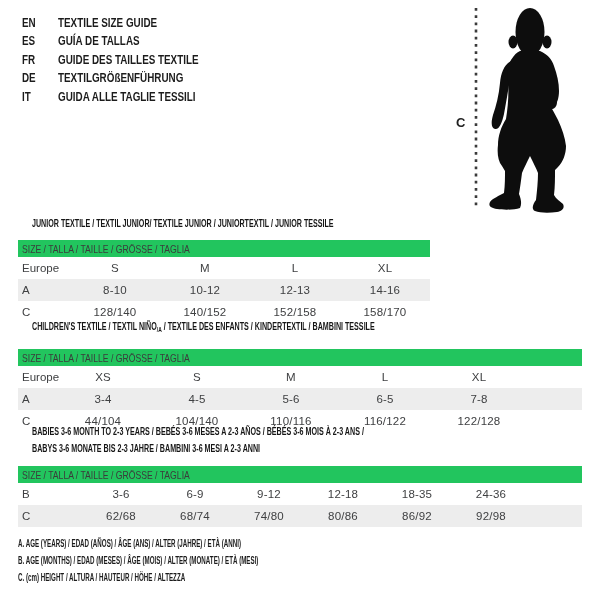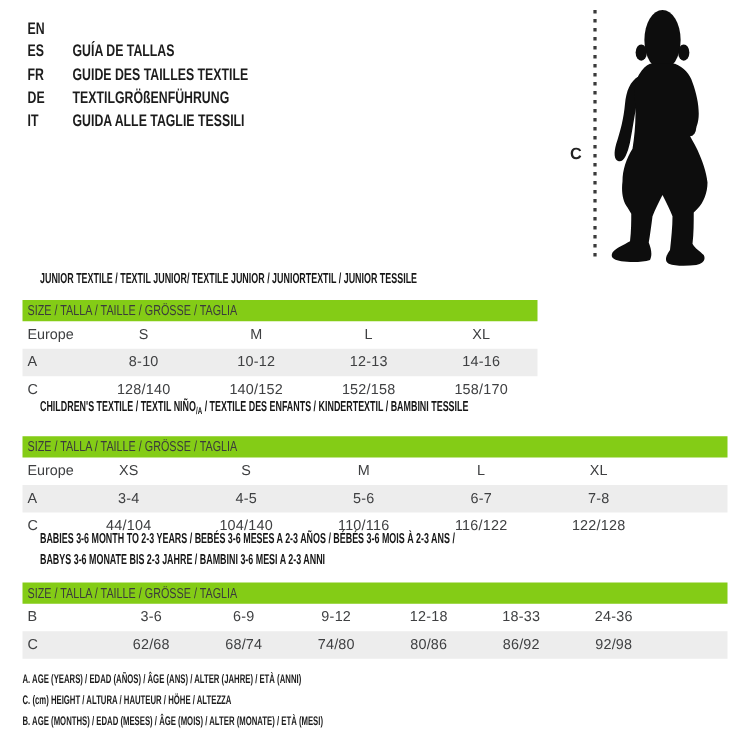--- a/index.html
+++ b/index.html
@@ -18,41 +18,42 @@
 
   
   .figure{position:absolute;left:450px;top:5px;width:140px;height:210px;}
 
   
   .sec-title{position:absolute;left:32px;font-weight:700;font-size:11.5px;color:#161616;line-height:16.5px;white-space:nowrap;}
   .sub-a{font-size:8px;vertical-align:-2px;letter-spacing:0;}
 
   
   .size-table{position:absolute;left:18px;font-size:11.5px;color:#3f4042;}
-  .t-head{height:17px;background:#84cc16;display:flex;align-items:center;padding-left:4px;box-sizing:border-box;color:#3b3b3b;}
+  .t-head{height:17px;background:#22c55e;display:flex;align-items:center;padding-left:4px;box-sizing:border-box;color:#3b3b3b;}
   .t-row{display:flex;height:22px;align-items:center;}
   .t-row.alt{background:#ededed;}
   .c-label{box-sizing:border-box;padding-left:4px;text-align:left;white-space:nowrap;}
   .c-val{text-align:center;letter-spacing:0.2px;white-space:nowrap;}
   .jt{width:412px;}  .jt .c-label{width:52px;} .jt .c-val{width:90px;}
   .ct{width:564px;}  .ct .c-label{width:38px;} .ct .c-val{width:94px;}
   .bt{width:564px;}  .bt .c-label{width:66px;} .bt .c-val{width:74px;}
 
   
   .footnotes{position:absolute;left:18px;top:535px;}
   .fn-line{height:17px;display:flex;align-items:center;font-weight:700;font-size:10px;color:#1c1c1c;}
 </style>
 </head>
 <body>
 
 <div class="page">
 
   <div class="lang-block">
     <div class="lang-row">
       <span class="lang-code"><span class="cnd73">EN</span></span>
+      <span class="lang-label"><span class="cnd73">TEXTILE SIZE GUIDE</span></span>
     </div>
     <div class="lang-row">
       <span class="lang-code"><span class="cnd73">ES</span></span>
       <span class="lang-label"><span class="cnd73">GUÍA DE TALLAS</span></span>
     </div>
     <div class="lang-row">
       <span class="lang-code"><span class="cnd73">FR</span></span>
       <span class="lang-label"><span class="cnd73">GUIDE DES TAILLES TEXTILE</span></span>
     </div>
     <div class="lang-row">
@@ -134,21 +135,21 @@
       <div class="c-val">S</div>
       <div class="c-val">M</div>
       <div class="c-val">L</div>
       <div class="c-val">XL</div>
     </div>
     <div class="t-row alt">
       <div class="c-label">A</div>
       <div class="c-val">3-4</div>
       <div class="c-val">4-5</div>
       <div class="c-val">5-6</div>
-      <div class="c-val">6-7</div>
+      <div class="c-val">6-5</div>
       <div class="c-val">7-8</div>
     </div>
     <div class="t-row">
       <div class="c-label">C</div>
       <div class="c-val">44/104</div>
       <div class="c-val">104/140</div>
       <div class="c-val">110/116</div>
       <div class="c-val">116/122</div>
       <div class="c-val">122/128</div>
     </div>
@@ -161,39 +162,39 @@
   <div class="size-table bt" style="top:466px;">
     <div class="t-head">
       <span class="cnd75">SIZE / TALLA / TAILLE / GRÖSSE / TAGLIA</span>
     </div>
     <div class="t-row">
       <div class="c-label">B</div>
       <div class="c-val">3-6</div>
       <div class="c-val">6-9</div>
       <div class="c-val">9-12</div>
       <div class="c-val">12-18</div>
-      <div class="c-val">18-33</div>
+      <div class="c-val">18-35</div>
       <div class="c-val">24-36</div>
     </div>
     <div class="t-row alt">
       <div class="c-label">C</div>
       <div class="c-val">62/68</div>
       <div class="c-val">68/74</div>
       <div class="c-val">74/80</div>
       <div class="c-val">80/86</div>
       <div class="c-val">86/92</div>
       <div class="c-val">92/98</div>
     </div>
   </div>
 
   <div class="footnotes">
     <div class="fn-line">
         <span class="cnd62">A. AGE (YEARS) / EDAD (AÑOS) / ÂGE (ANS) / ALTER (JAHRE) / ETÀ (ANNI)</span>
       </div>
     <div class="fn-line">
+        <span class="cnd62">B. AGE (MONTHS) / EDAD (MESES) / ÂGE (MOIS) / ALTER (MONATE) / ETÀ (MESI)</span>
+      </div>
+    <div class="fn-line">
         <span class="cnd62">C. (cm) HEIGHT / ALTURA / HAUTEUR / HÖHE / ALTEZZA</span>
       </div>
-    <div class="fn-line">
-        <span class="cnd62">B. AGE (MONTHS) / EDAD (MESES) / ÂGE (MOIS) / ALTER (MONATE) / ETÀ (MESI)</span>
-      </div>
   </div>
 
 </div>
 
 </body></html>

